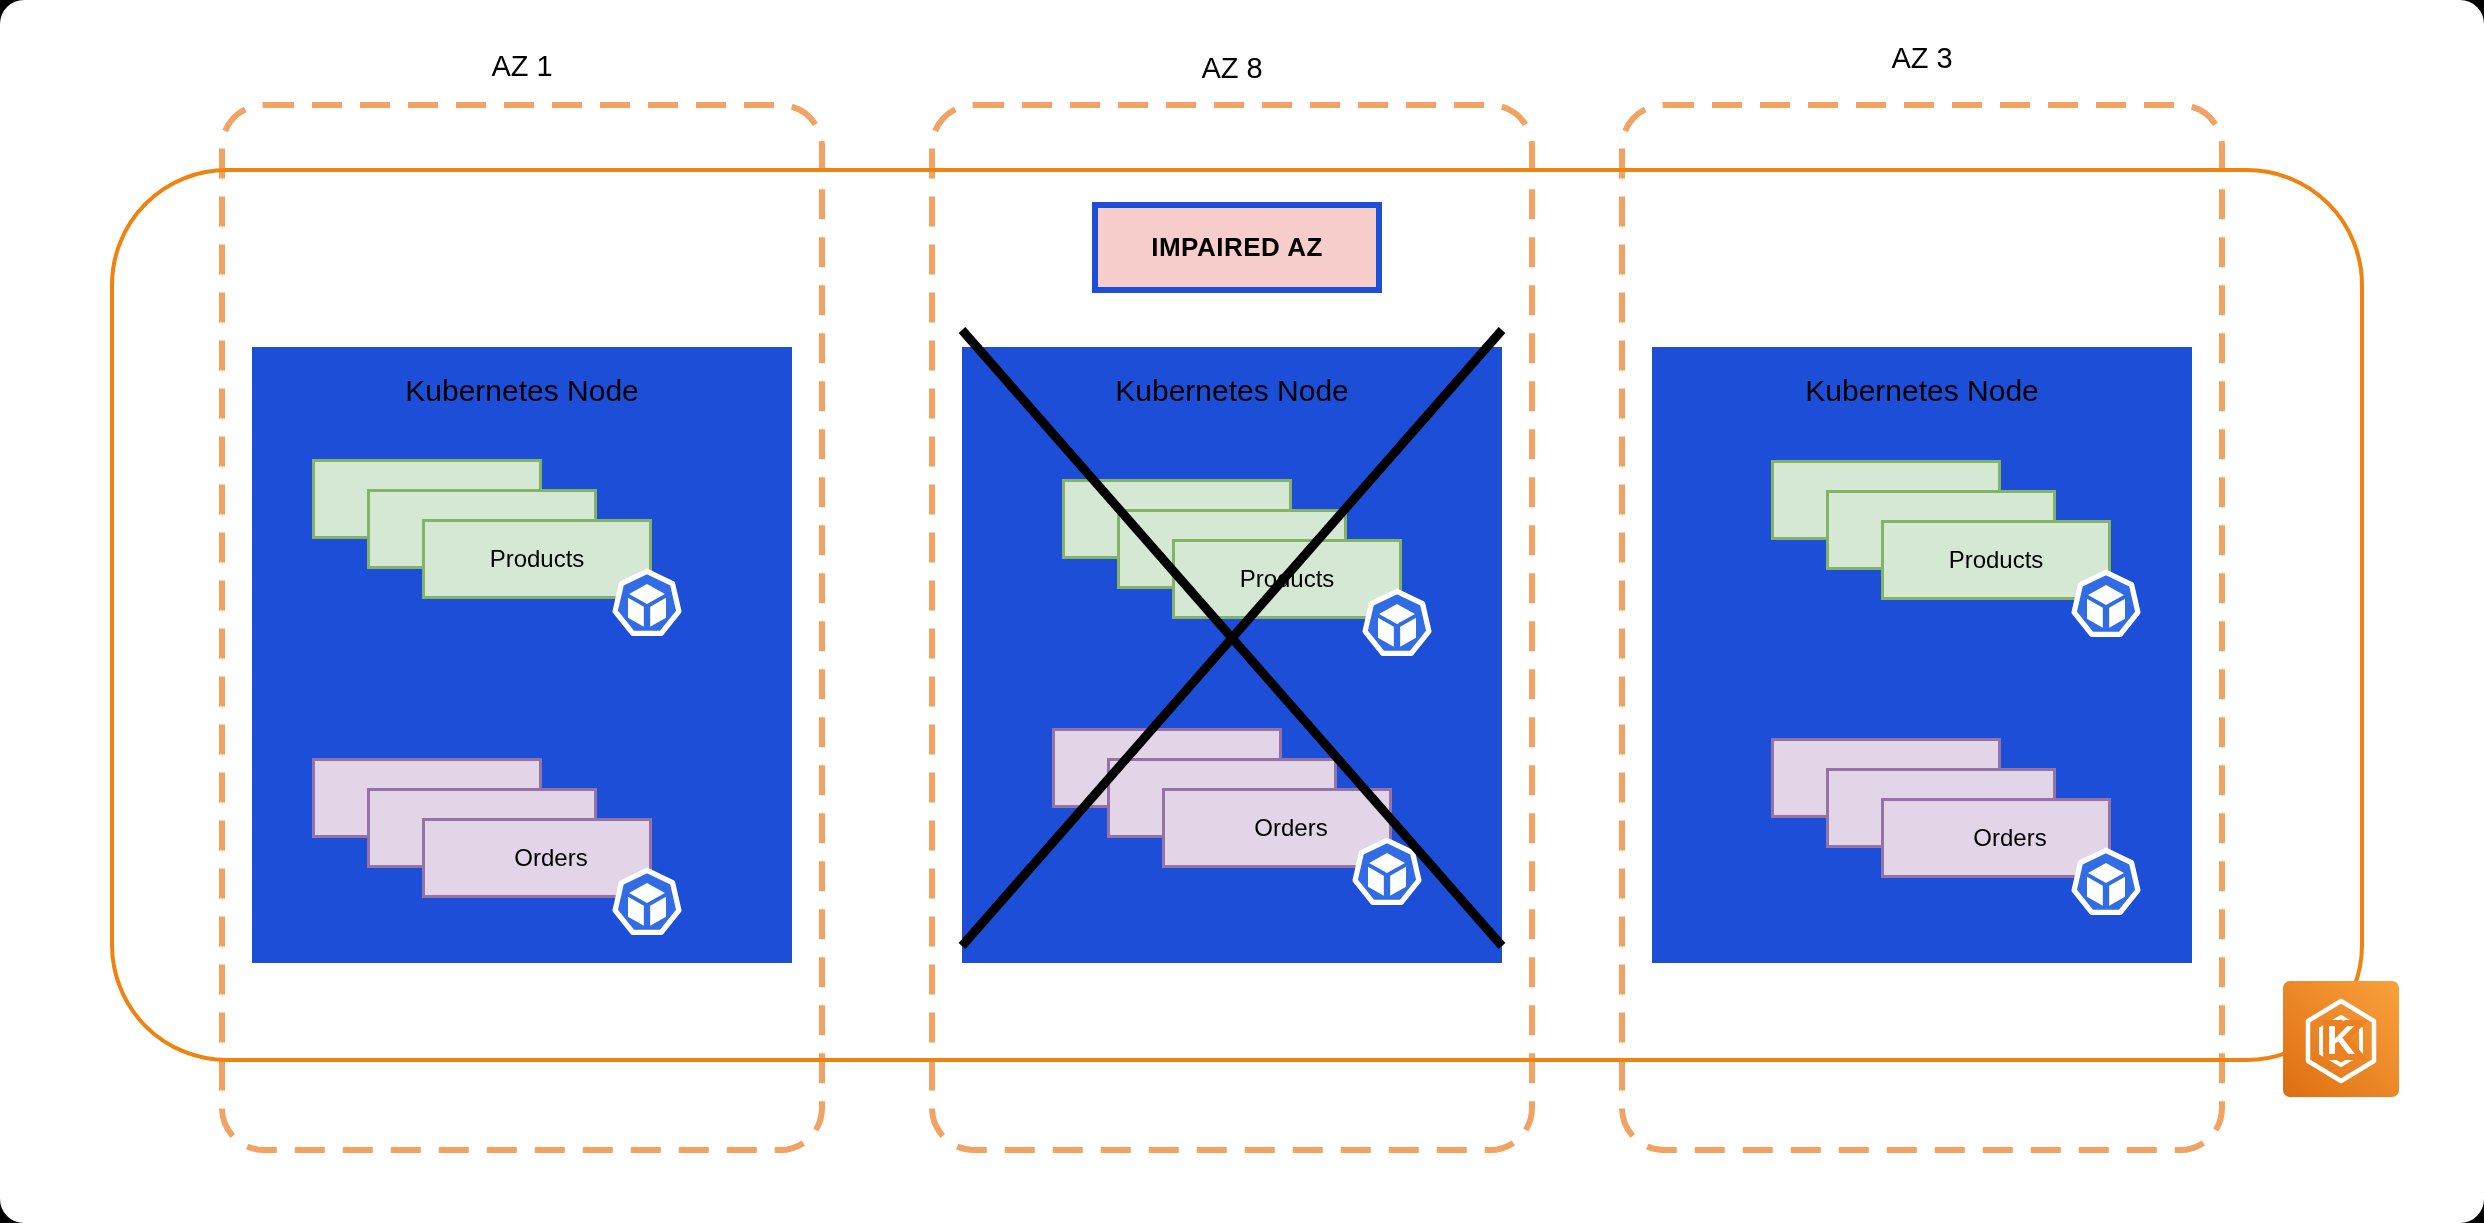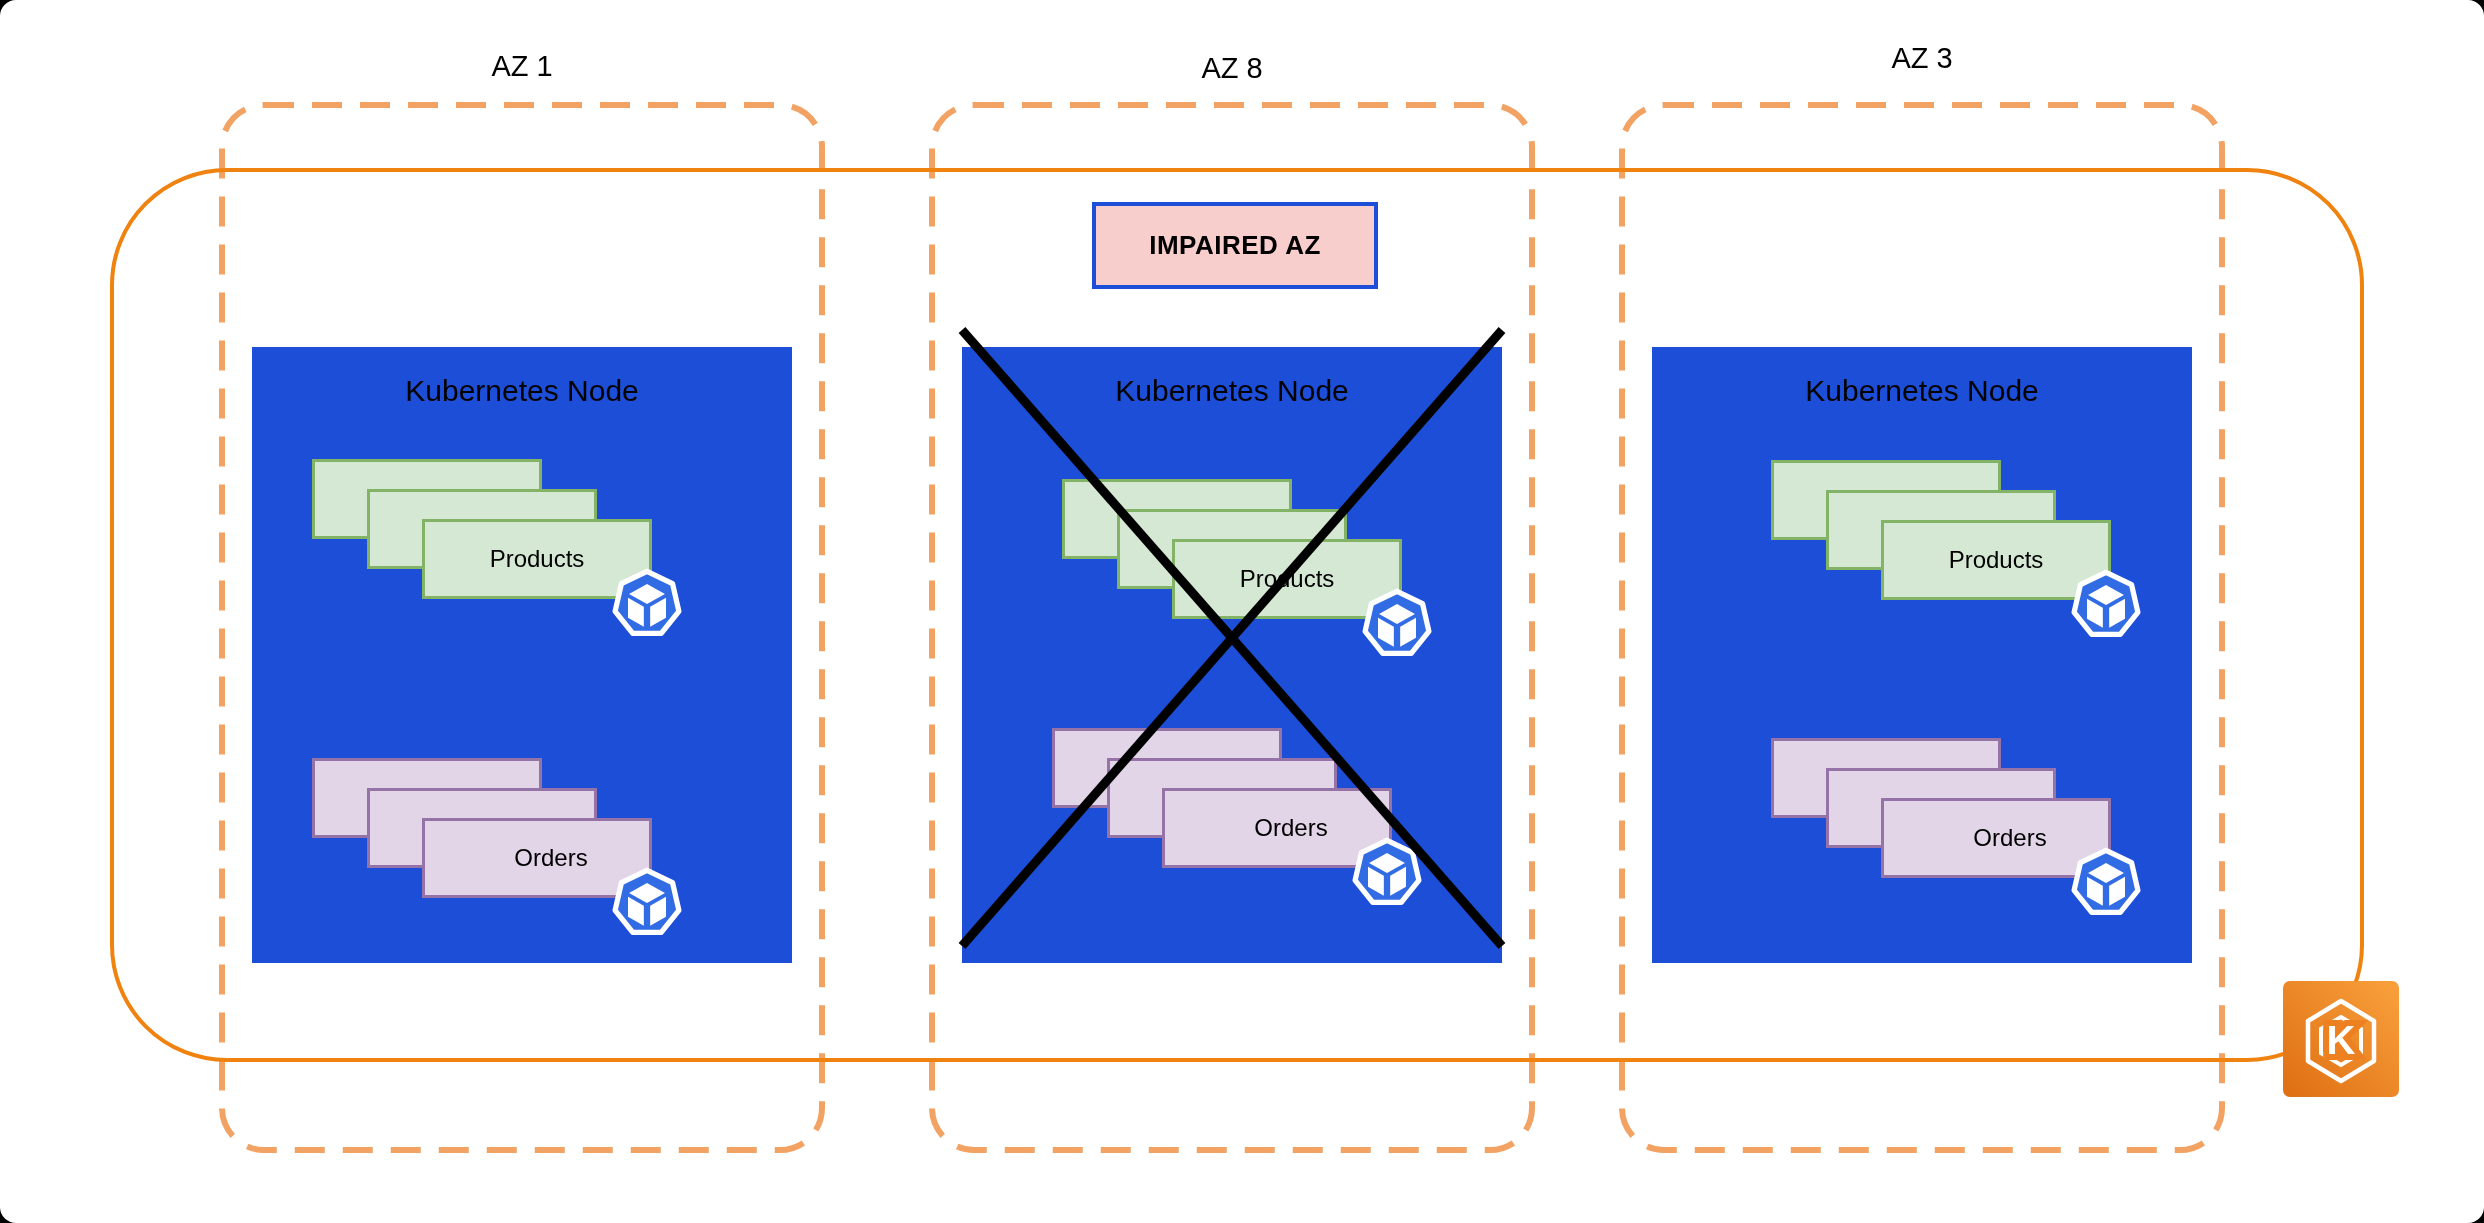--- a/index.html
+++ b/index.html
@@ -1,21 +1,21 @@
 <!DOCTYPE html>
 <html><head>
 <meta charset="utf-8">
 <style>
   html,body{margin:0;padding:0;background:#000;font-family:"Liberation Sans",sans-serif;}
   .stage{position:relative;width:2484px;height:1223px;background:#000;overflow:hidden;}
-  .canvas{position:absolute;inset:0;background:#ffffff;border-radius:16px;overflow:hidden;}
+  .canvas{position:absolute;inset:0;background:#ffffff;border-radius:24px;overflow:hidden;}
   .overlay{position:absolute;left:0;top:0;width:2484px;height:1223px;pointer-events:none;}
   .az-label{position:absolute;width:600px;text-align:center;font-size:29px;color:#000;}
   .banner{position:absolute;left:1092px;top:202px;width:278px;height:79px;
-          background:#F8CECC;border:4px solid #1d4ed8;display:flex;align-items:center;
+          background:#F8CECC;border:6px solid #1d4ed8;display:flex;align-items:center;
           justify-content:center;font-weight:bold;font-size:26px;color:#000;letter-spacing:.5px;}
   .node{position:absolute;top:347px;width:540px;height:616px;background:#1d4ed8;}
   .node-title{position:absolute;top:27px;left:0;width:100%;text-align:center;font-size:30px;color:#000;}
   .stack{position:absolute;width:346px;height:146px;}
   .card{position:absolute;width:230px;height:80px;box-sizing:border-box;border:3px solid;}
   .card.c0{left:0;top:0}.card.c1{left:55px;top:30px}
   .card.c2{left:110px;top:60px;display:flex;align-items:center;justify-content:center;font-size:24px;color:#000;}
   .green .card{background:#D5E8D4;border-color:#82B366;}
   .purple .card{background:#E1D5E7;border-color:#9673A6;padding-left:28px;}
   .pod-icon{position:absolute;left:297px;top:107px;width:76px;height:76px;}

